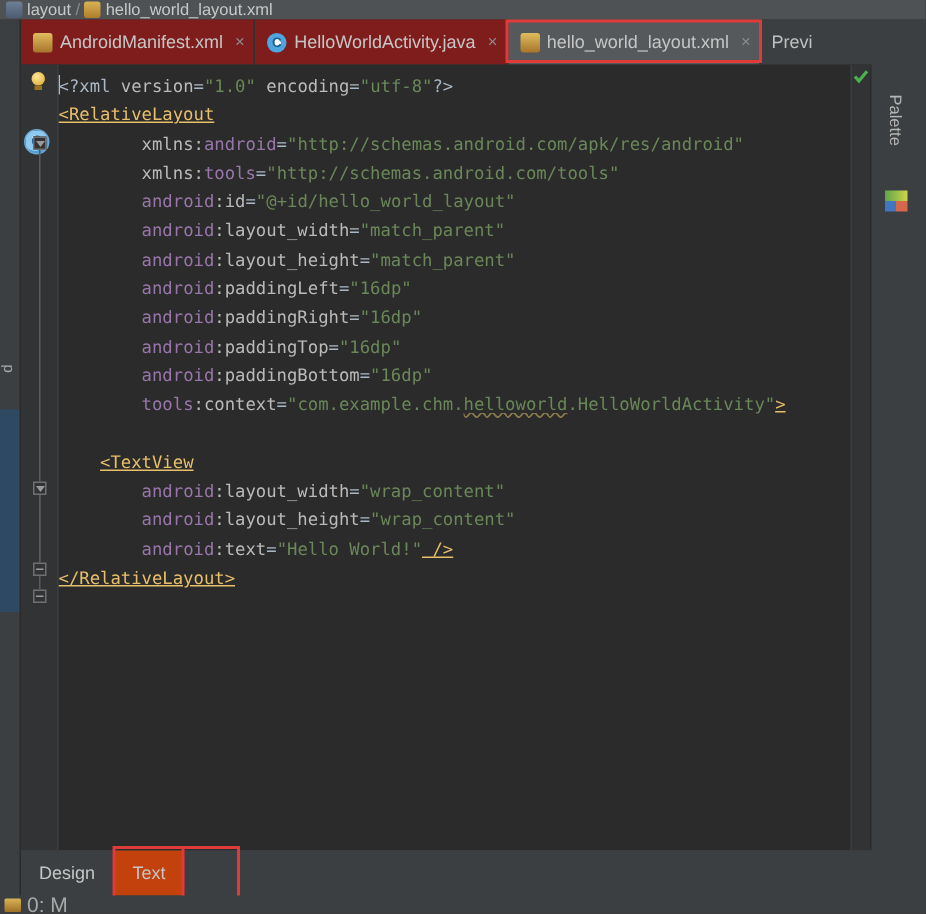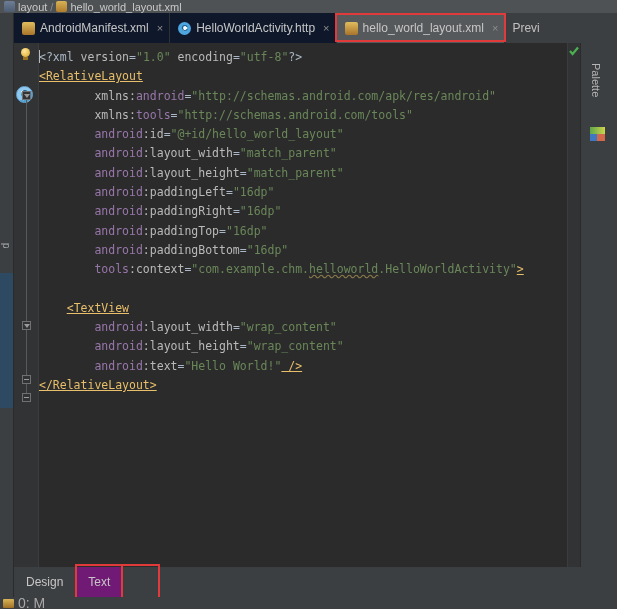--- a/index.html
+++ b/index.html
@@ -69,21 +69,21 @@
     background: #3c3f41;
   }
   .tab {
     display: flex;
     align-items: center;
     gap: 5px;
     padding: 0 6px 0 8px;
     font-size: 12px;
     color: #c6c6c6;
     border-right: 1px solid #2f3133;
-    background: #0f172a;
+    background: #7f1d1d;
     white-space: nowrap;
     position: relative;
   }
   .tab.active {
     background: #55595b;
   }
   .tab-ico {
     width: 13px; height: 13px;
     border-radius: 2px;
     flex: 0 0 auto;
@@ -339,21 +339,21 @@
     align-items: center;
     justify-content: center;
     padding: 0 12px;
     font-size: 12px;
     color: #c6c6c6;
     background: #3c3f41;
     border-right: 1px solid #333537;
     white-space: nowrap;
     position: relative;
   }
-  .btab.active { background: #701a75; }
+  .btab.active { background: #c2410c; }
   .btab-annot {
     position: absolute;
     left: -1px; top: -3px; right: -1px; bottom: -4px;
     border: 2px solid #e03a3a;
     box-sizing: border-box;
     pointer-events: none;
   }
   .btab-annot-wide {
     position: absolute;
     left: 0; top: -3px;
@@ -406,21 +406,21 @@
     <div class="tab-left-stub"></div>
 
     <div class="tab">
       <span class="tab-ico"></span>
       <span>AndroidManifest.xml</span>
       <span class="tab-close">×</span>
     </div>
 
     <div class="tab">
       <span class="tab-ico java"></span>
-      <span>HelloWorldActivity.http</span>
+      <span>HelloWorldActivity.java</span>
       <span class="tab-close">×</span>
     </div>
 
     <div class="tab active">
       <span class="tab-ico"></span>
       <span>hello_world_layout.xml</span>
       <span class="tab-close">×</span>
       <span class="tab-annot"></span>
     </div>
 

